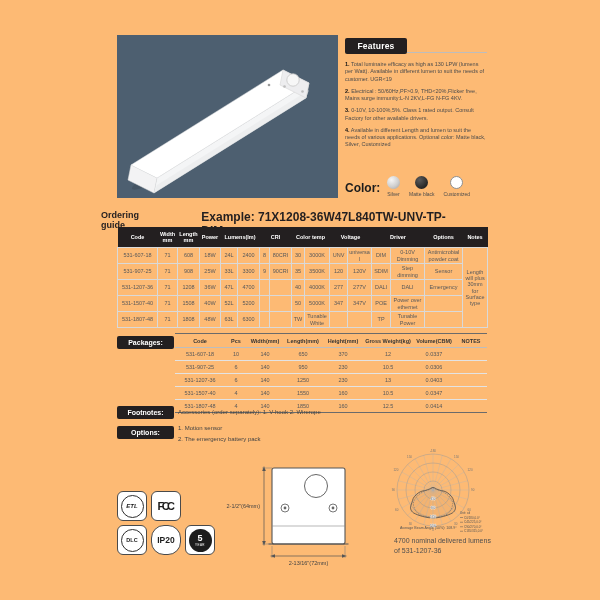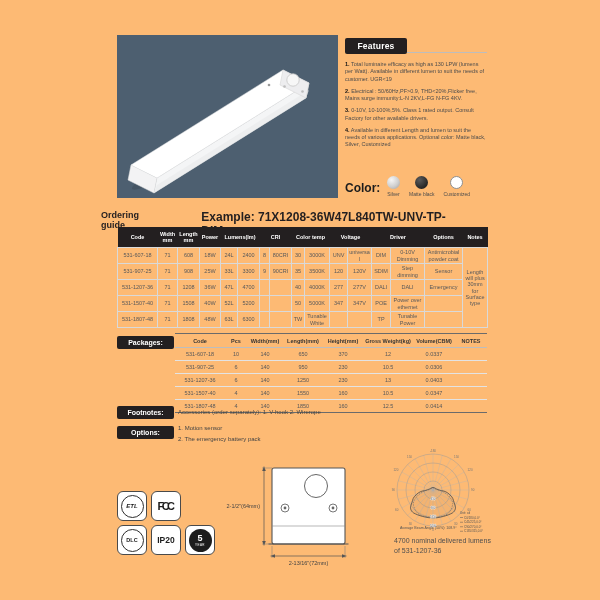--- a/index.html
+++ b/index.html
@@ -368,21 +368,21 @@
       </div>
   </div>
   <div class="logo-box" style="left:151px;top:491px;">
     <span class="fcc-txt">FCC</span>
   </div>
   <div class="logo-box" style="left:117px;top:525px;">
     <div class="circ">
         <span class="dlc-txt">DLC</span>
       </div>
   </div>
-  <div class="logo-box" style="left:151px;top:525px;">
+  <div class="logo-box" style="left:151px;top:525px;border-radius:13px;">
     <span class="ip20-txt">IP20</span>
   </div>
   <div class="logo-box" style="left:185px;top:525px;">
     <div class="five">
       <span class="five-num">5</span>
       <span class="five-year">YEAR</span>
     </div>
   </div>
 
   <div class="abs drawing">

